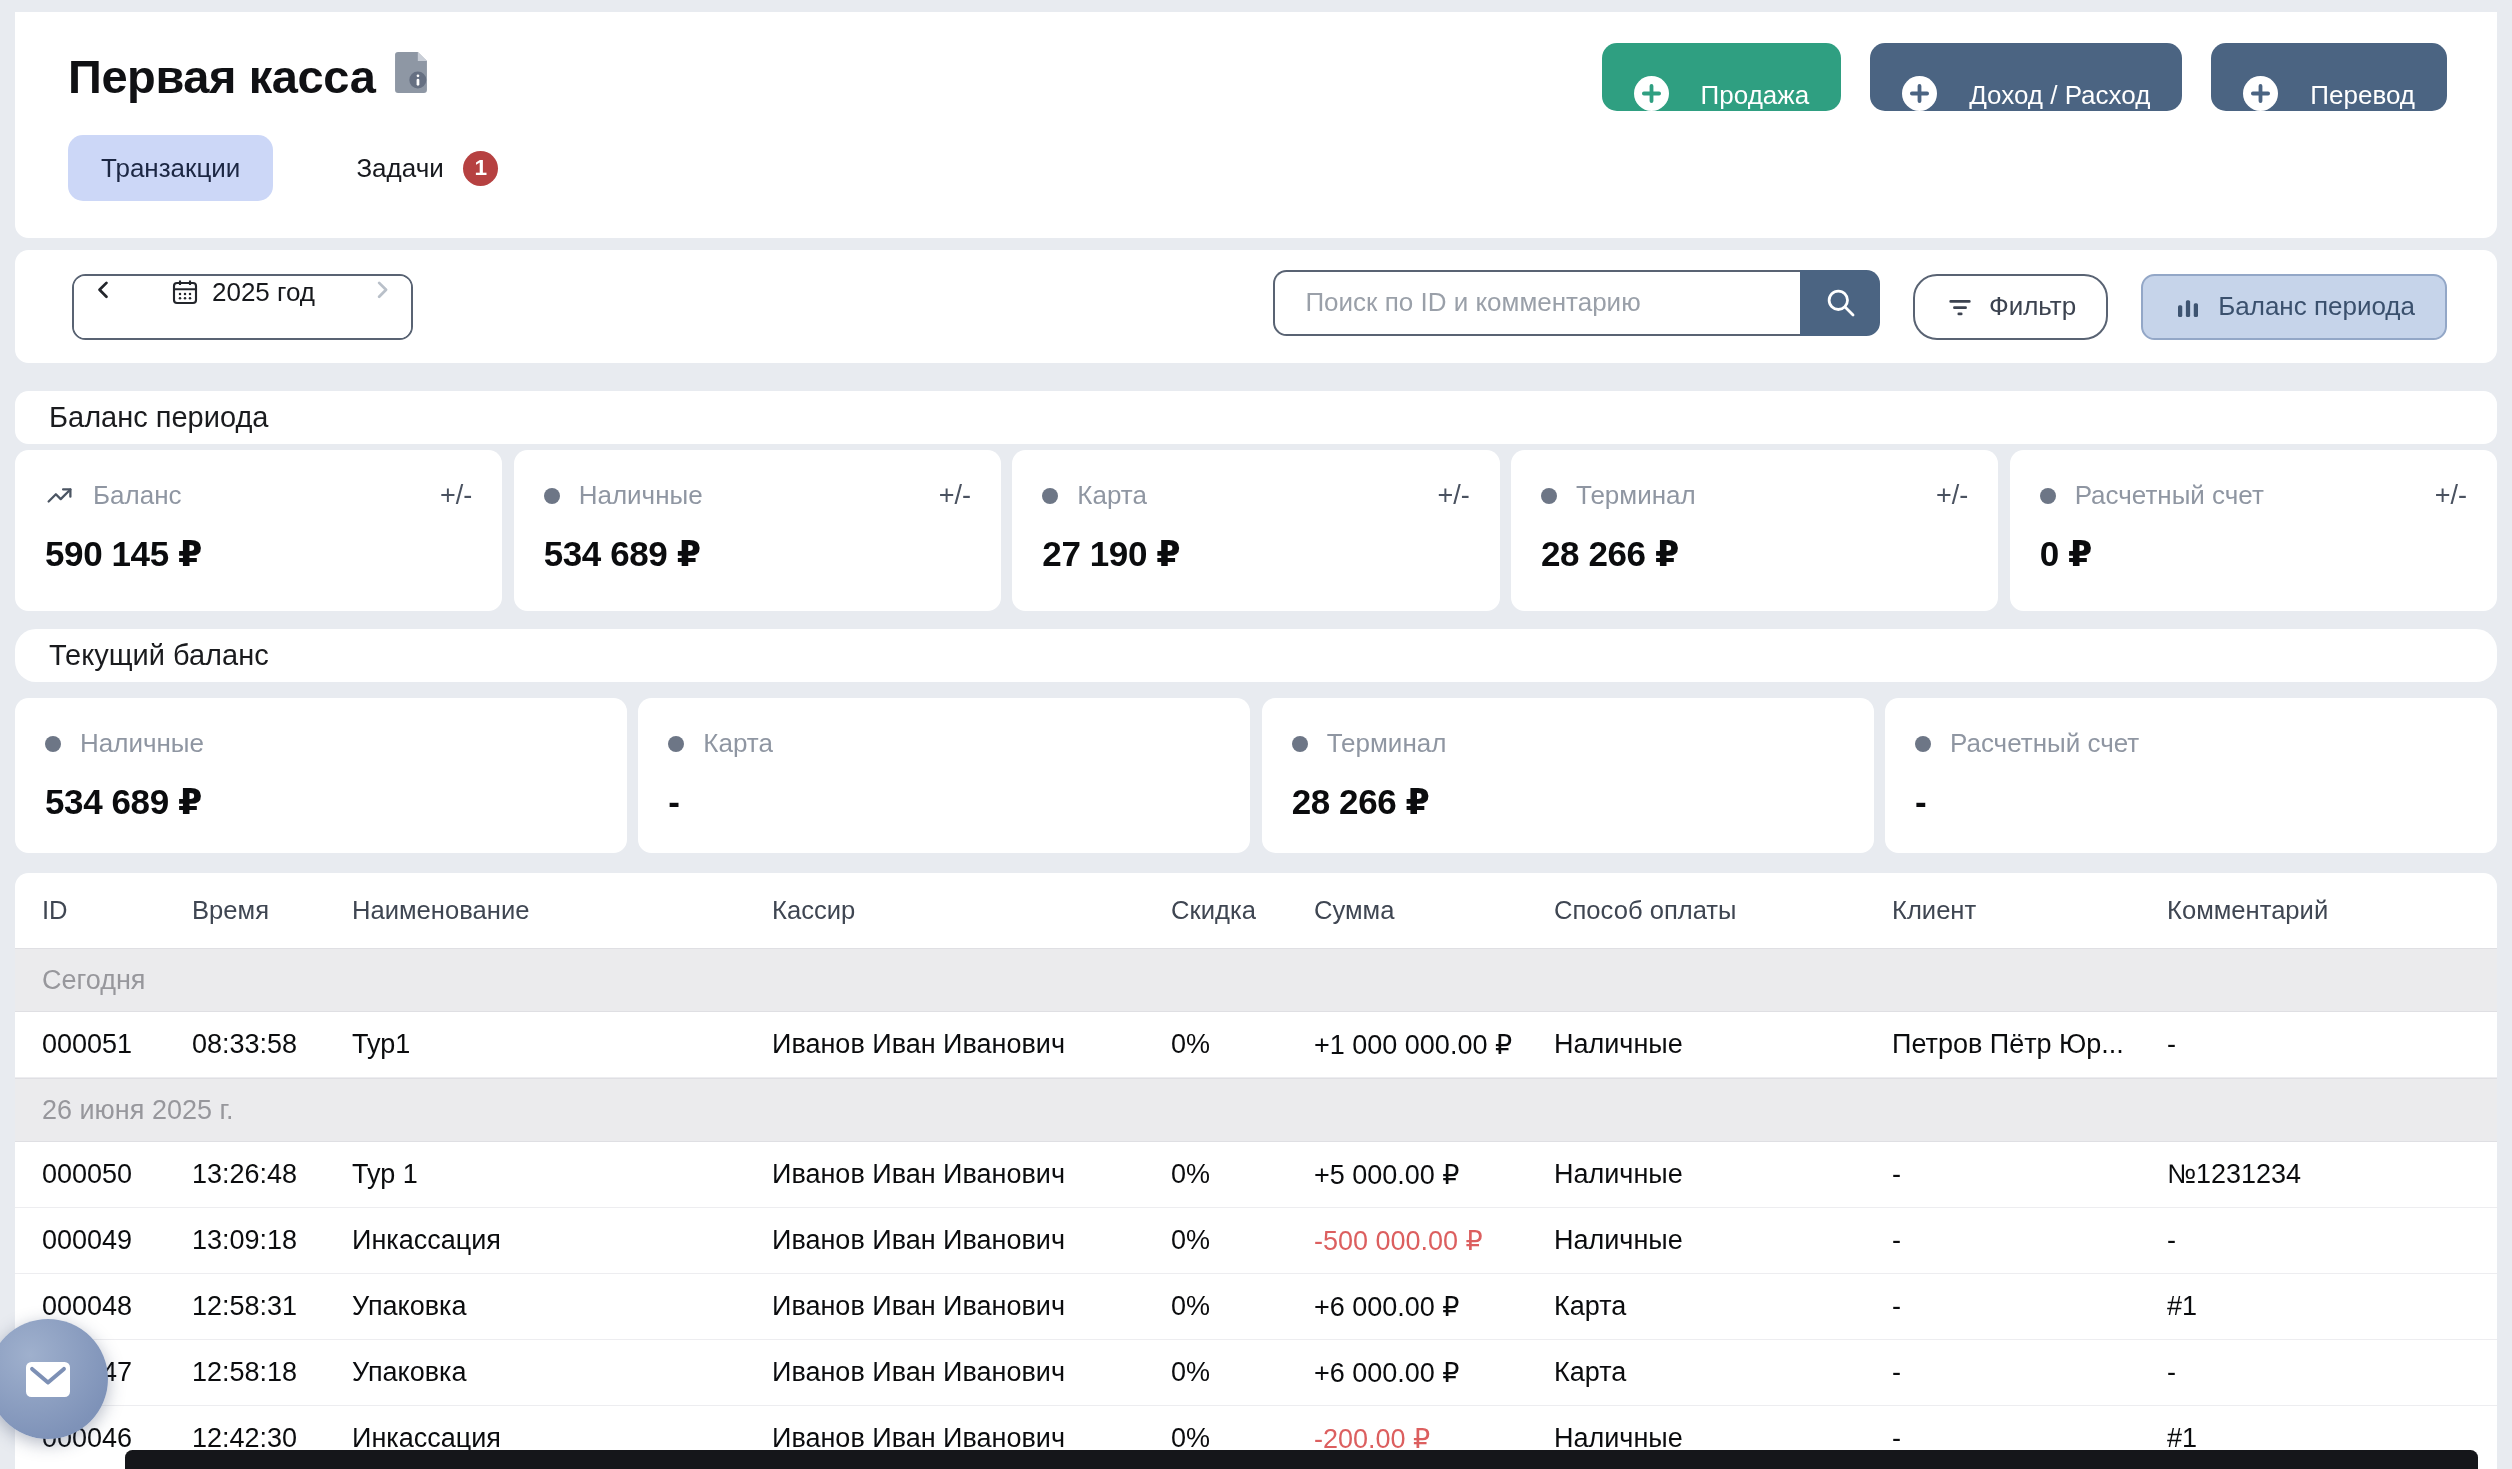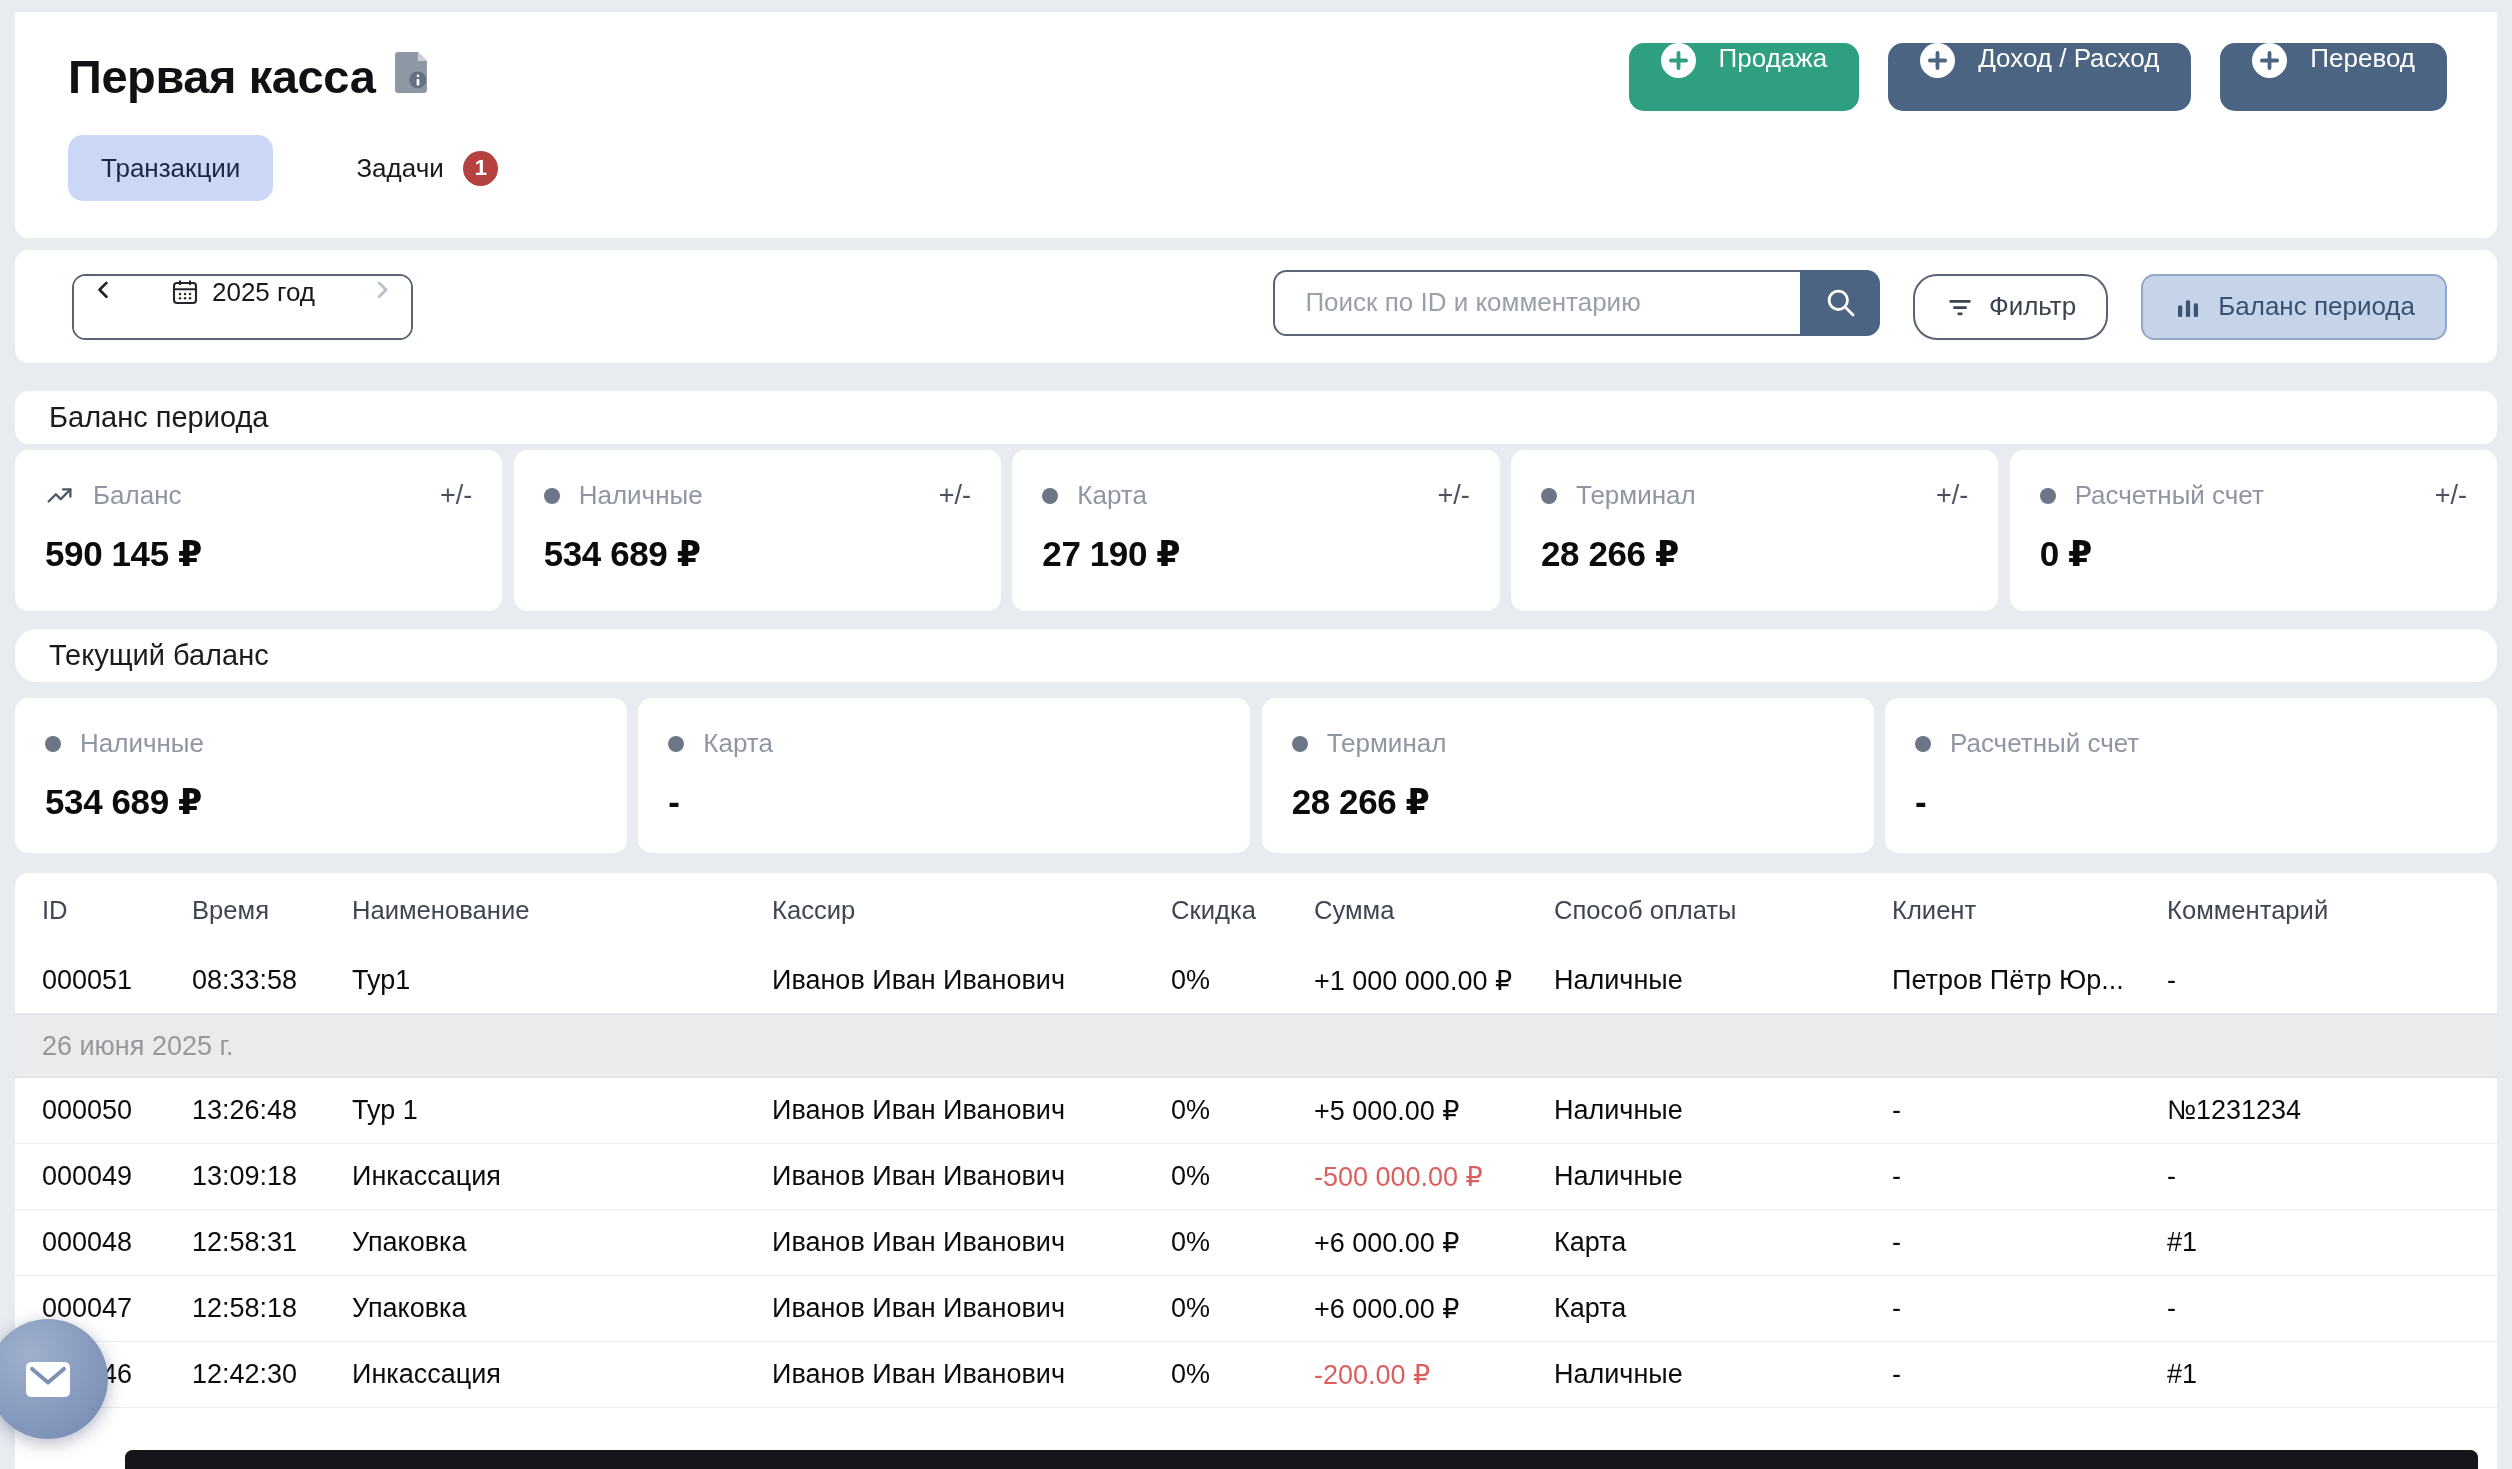--- a/index.html
+++ b/index.html
@@ -7,21 +7,21 @@
   .screen{position:relative;width:2512px;height:1470px;background:#e8ebf0;overflow:hidden;}
   .abs{position:absolute;}
   .block{background:#fff;border-radius:13.5px;}
 
   
   .header-block{left:15px;right:15px;top:0;height:226px;border-radius:0 0 13.5px 13.5px;margin-top:12px;}
   .title-row{position:absolute;left:53px;right:50px;top:29px;height:71px;display:flex;align-items:center;}
   .page-title{font-size:47px;font-weight:600;color:#101114;margin:0;letter-spacing:-0.4px;}
   .doc-icon{margin-left:19.6px;margin-top:-7.5px;display:inline-flex;}
   .actions{margin-left:auto;display:flex;gap:29px;}
-  .btn{display:flex;align-items:flex-start;gap:23px;height:68px;padding:0 32px;border:none;border-radius:15px;
+  .btn{display:flex;align-items:flex-end;gap:32px;height:68px;padding:0 32px;border:none;border-radius:15px;
        color:#fff;font-size:26px;font-weight:500;font-family:inherit;cursor:pointer;}
   .btn-green{background:#2f9f81;}
   .btn-slate{background:#4b6482;}
   .tabs{position:absolute;left:53px;top:123px;height:68px;display:flex;gap:83px;}
   .tab{display:flex;align-items:center;font-size:26px;color:#17191e;cursor:pointer;padding:0 33px;height:66px;border-radius:15px;}
   .tab.active{background:#ccd7f7;color:#1c2743;font-weight:500;}
   .tab.plain{padding:0;}
   .badge{margin-left:19.6px;min-width:35px;height:35px;border-radius:50%;background:#b64141;color:#fff;
          font-size:22.6px;font-weight:600;display:inline-flex;align-items:center;justify-content:center;}
 
@@ -304,20 +304,23 @@
       <span class="cell th">Время</span>
       <span class="cell th">Наименование</span>
       <span class="cell th">Кассир</span>
       <span class="cell th">Скидка</span>
       <span class="cell th">Сумма</span>
       <span class="cell th">Способ оплаты</span>
       <span class="cell th">Клиент</span>
       <span class="cell th">Комментарий</span>
     </div>
     <div id="table-body">
+  <div class="group-row">
+    <span>Сегодня</span>
+  </div>
 
   <div class="trow data-row">
     <span class="cell">000051</span>
     <span class="cell">08:33:58</span>
     <span class="cell">Тур1</span>
     <span class="cell">Иванов Иван Иванович</span>
     <span class="cell">0%</span>
     <span class="cell">+1 000 000.00 ₽</span>
     <span class="cell">Наличные</span>
     <span class="cell">Петров Пётр Юр...</span>

